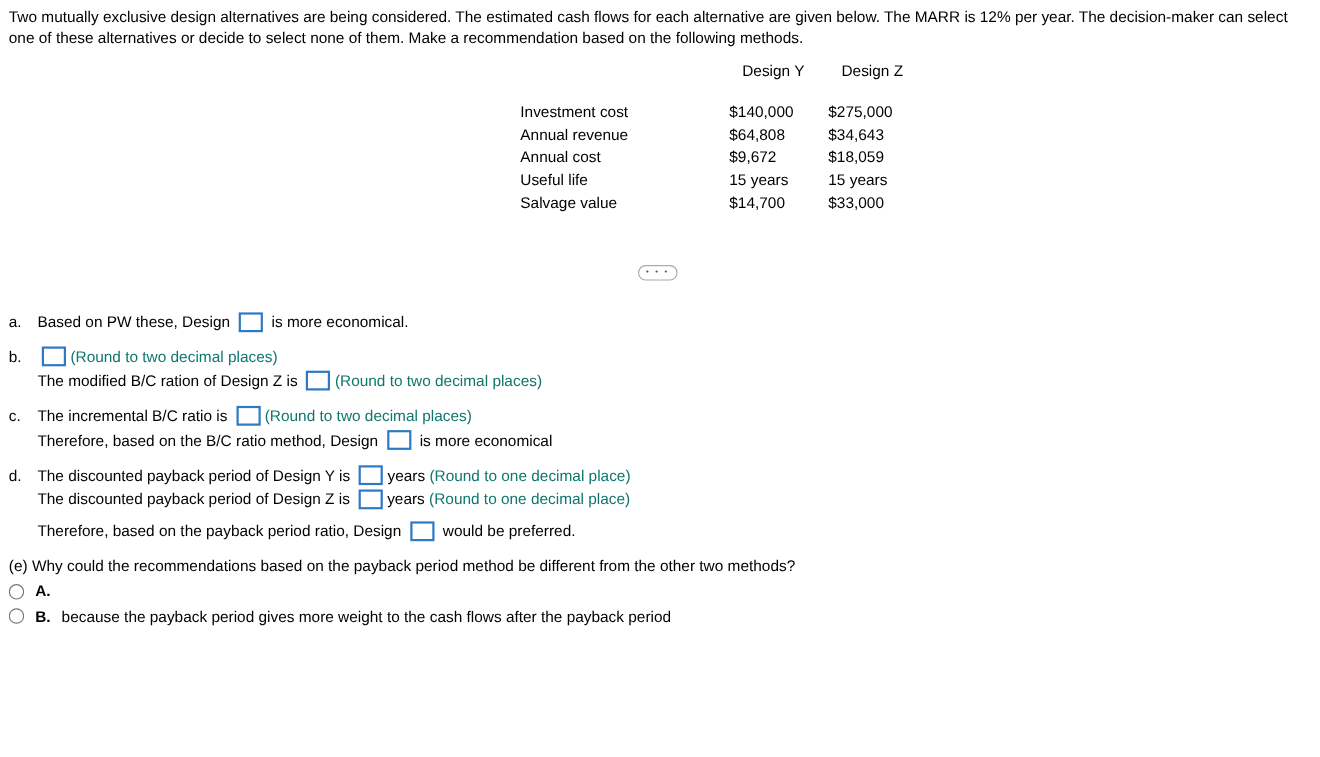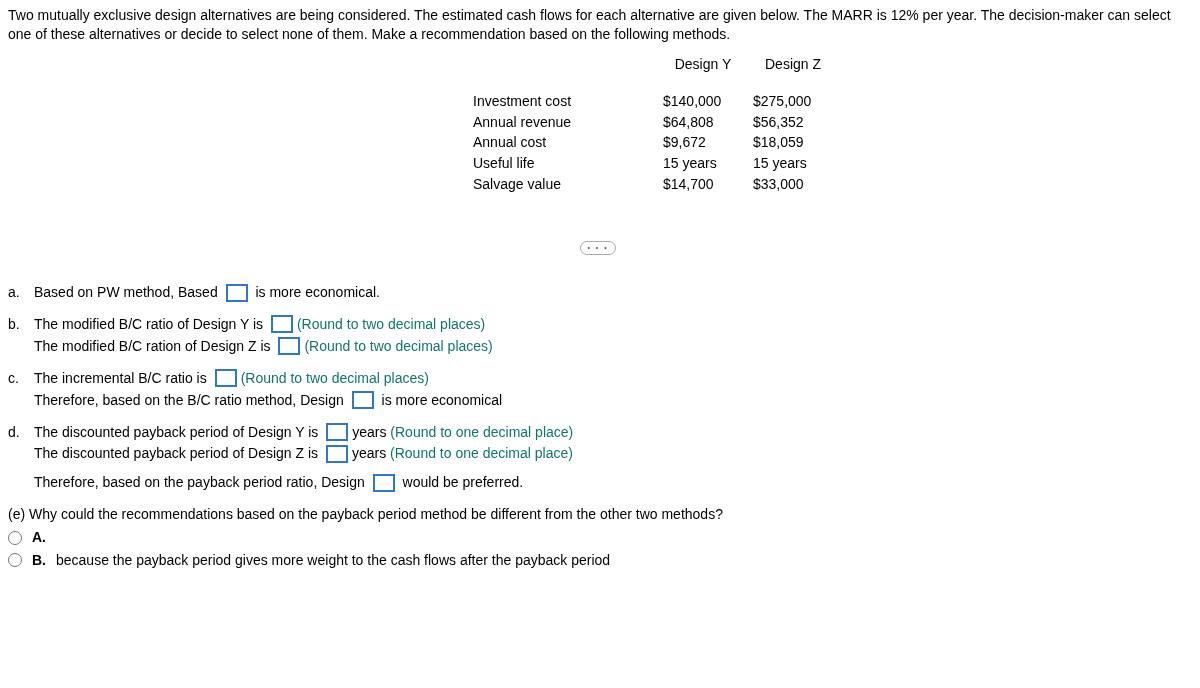--- a/index.html
+++ b/index.html
@@ -127,21 +127,21 @@
           <td></td>
         </tr>
     <tr>
       <td class="lbl">Investment cost</td>
       <td class="val">$140,000</td>
       <td class="val">$275,000</td>
     </tr>
     <tr>
       <td class="lbl">Annual revenue</td>
       <td class="val">$64,808</td>
-      <td class="val">$56,352</td>
+      <td class="val">$34,643</td>
     </tr>
     <tr>
       <td class="lbl">Annual cost</td>
       <td class="val">$9,672</td>
       <td class="val">$18,059</td>
     </tr>
     <tr>
       <td class="lbl">Useful life</td>
       <td class="val">15 years</td>
       <td class="val">15 years</td>
@@ -163,32 +163,31 @@
 <div style="width:600px; margin-left:290px;">
   <div class="more-pill">• • •</div>
 </div>
 
 <ol class="questions">
 
   <li>
     <div class="marker">a.</div>
     <div class="content">
       <div class="line">
-        <span>Based on PW method, Based </span>
+        <span>Based on PW these, Design </span>
         <input class="box" type="text" style="">
         <span> is more economical.</span>
       </div>
     </div>
   </li>
 
   <li>
     <div class="marker">b.</div>
     <div class="content">
       <div class="line">
-        <span>The modified B/C ratio of Design Y is </span>
         <input class="box" type="text" style="">
         <span class="hint">(Round to two decimal places)</span>
       </div>
       <div class="line">
         <span>The modified B/C ration of Design Z is </span>
         <input class="box" type="text" style="">
         <span class="hint">(Round to two decimal places)</span>
       </div>
     </div>
   </li>

